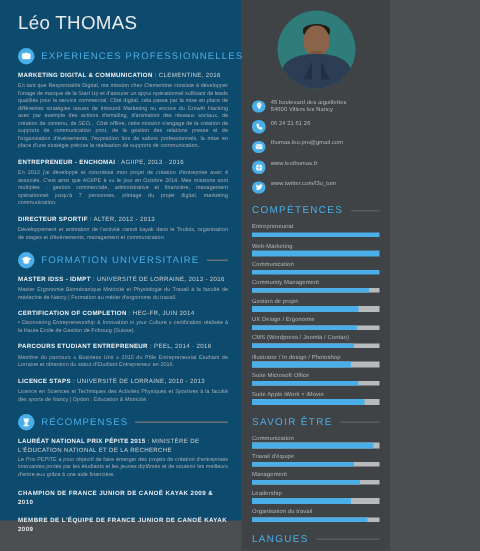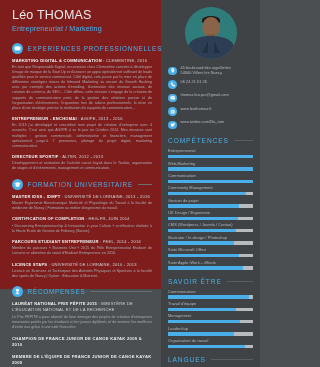--- a/index.html
+++ b/index.html
@@ -5,21 +5,21 @@
   * { margin:0; padding:0; box-sizing:border-box; }
   html,body { width:260px; height:367px; }
   body {
     font-family:"Liberation Sans", sans-serif;
     background:#4b4f52;
     overflow:hidden;
   }
   .page { position:relative; width:260px; height:367px; display:flex; }
 
   
-  .left { width:161px; height:289px; background:#7f1d1d; position:relative; }
+  .left { width:161px; height:347px; background:#0c4a6e; position:relative; }
   .header-left { padding:9px 0 0 12px; }
   .name { font-size:12.5px; color:#e9eaeb; letter-spacing:0.2px; font-weight:400; line-height:13px; }
   .subtitle { font-size:7.2px; color:#4aaee8; margin-top:1.5px; letter-spacing:0.1px; }
 
   .left-body { padding:0 9px 0 12px; margin-top:10px; }
 
   .sec-head { display:flex; align-items:center; margin:0 0 4px 0; }
   .sec-icon {
     width:11px; height:11px; border-radius:50%;
     background:#4aaee8; flex:0 0 auto;
@@ -101,21 +101,20 @@
 </style>
 </head>
 <body>
 
 <div class="page">
 
   <div class="left">
 
     <div class="header-left">
       <div class="name">Léo THOMAS</div>
-      <div class="subtitle">Entrepreneuriat / Marketing</div>
     </div>
 
     <div class="left-body" id="left-body">
         <div class="sec-block">
           <div class="sec-head">
             <span class="sec-icon">
               <svg viewBox="0 0 24 24" width="7" height="7" fill="currentColor" stroke="currentColor" stroke-width="1.2" stroke-linejoin="round" stroke-linecap="round">
                 <rect x="3" y="6" width="18" height="12" rx="1.5"></rect>
                 <path d="M9 6V4.5h6V6"></path>
                 <path d="M3 11h18" stroke-width="1.6"></path>

